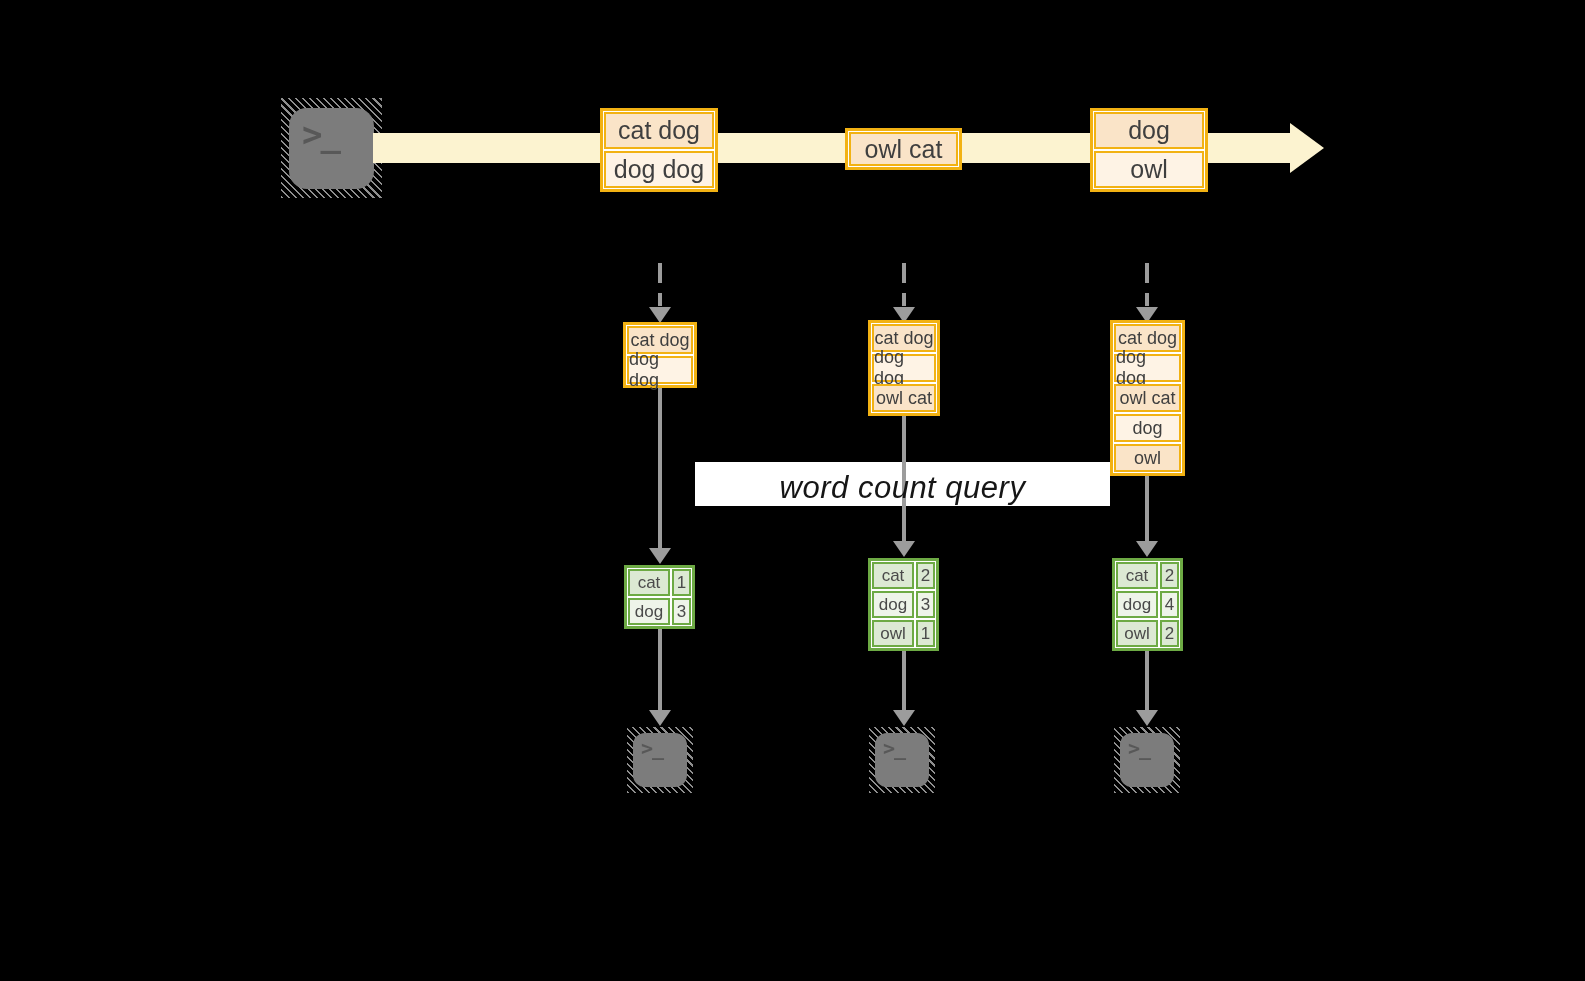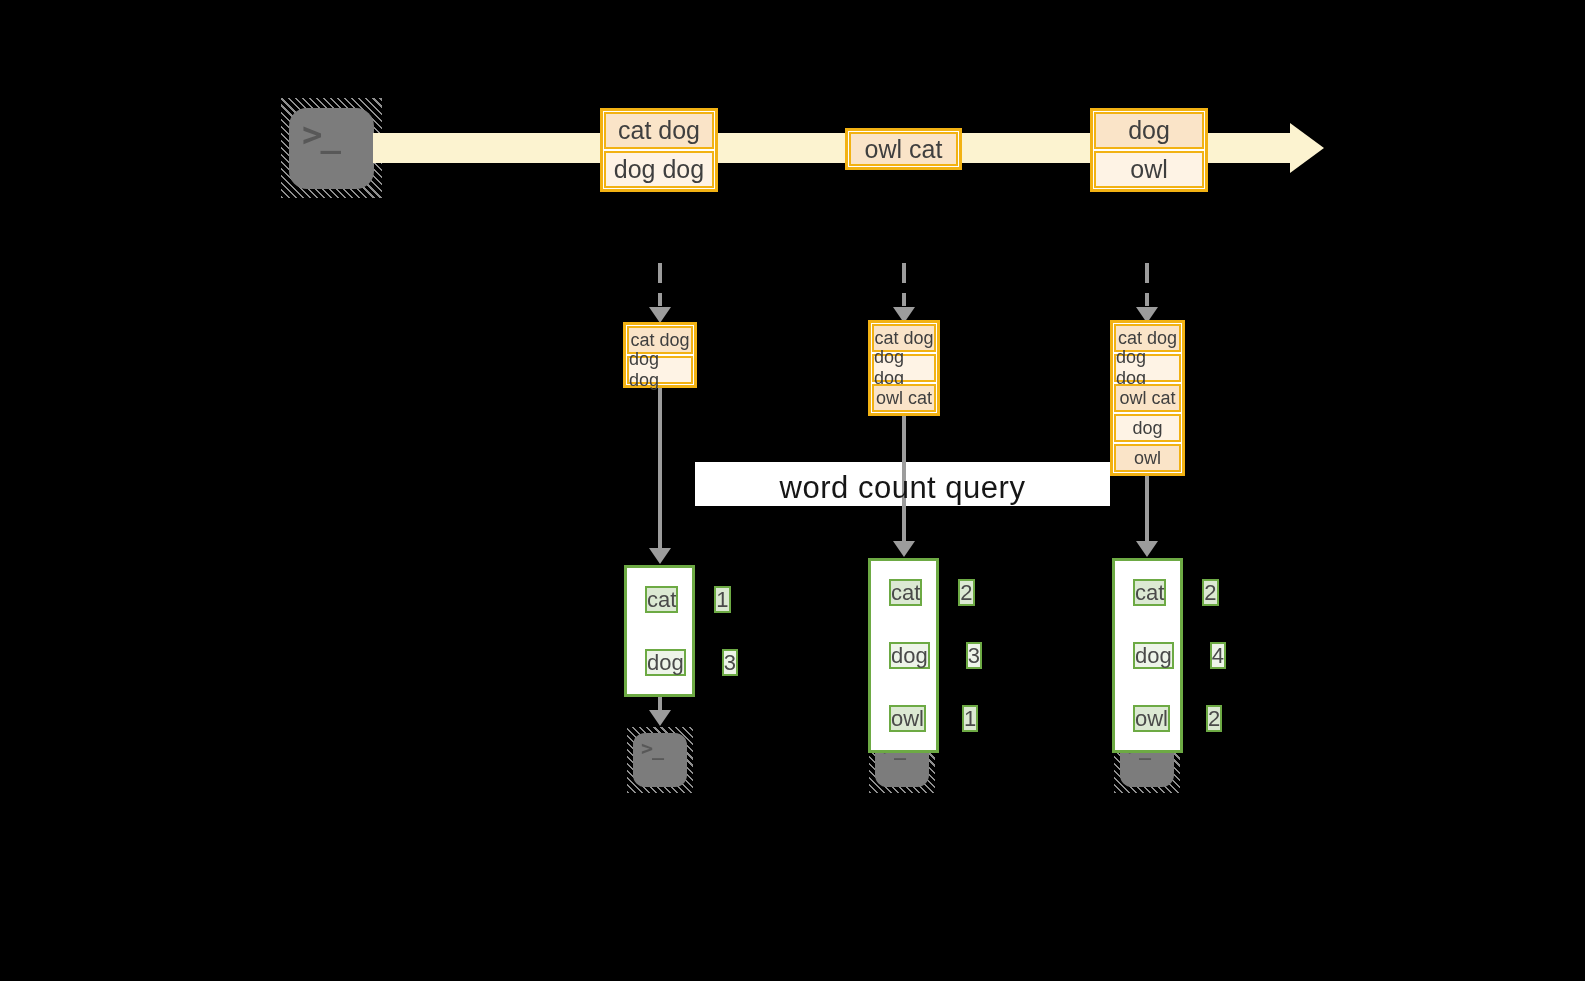--- a/index.html
+++ b/index.html
@@ -59,33 +59,33 @@
     border-top:16px solid var(--arrow-gray,#9c9c9c);
   }
   .sarrow{position:absolute;width:22px;z-index:2;}
   .sarrow .line{position:absolute;left:9px;top:0;width:4px;background:var(--arrow-gray,#9c9c9c);}
 
   
   .banner-bg{position:absolute;left:695px;top:462px;width:415px;height:44px;background:var(--banner-bg,#ffffff);z-index:1;}
   .banner-label{
     position:absolute;left:695px;top:462px;width:415px;height:52px;z-index:3;
     display:flex;align-items:center;justify-content:center;
-    font-size:31px;font-weight:300;letter-spacing:.5px;color:var(--banner-text,#161616);
+    font-size:31px;font-weight:300;letter-spacing:.5px;color:var(--banner-text,#161616);font-style:italic;
   }
 
   
   .gtable{
     position:absolute;background:#fff;border:3px solid var(--table-border,#6daa44);
     box-sizing:border-box;display:flex;flex-direction:column;z-index:4;
   }
   .gtable .row{display:flex;}
   .gtable .gcell{
-    margin:18px;border:2px solid var(--table-border,#6daa44);height:23px;
+    margin:1px;border:2px solid var(--table-border,#6daa44);height:23px;
     display:flex;align-items:center;justify-content:center;
-    font-size:22px;color:#4a4a4a;
+    font-size:17px;color:#4a4a4a;
   }
   .gtable .word{width:38px;}
   .gtable .num{width:15px;}
   .gtable .row:nth-child(odd) .gcell{background:var(--table-fill-dark,#dce9d3);}
   .gtable .row:nth-child(even) .gcell{background:var(--table-fill-light,#eef4e9);}
 </style>
 </head>
 <body>
 
 <div class="canvas">

